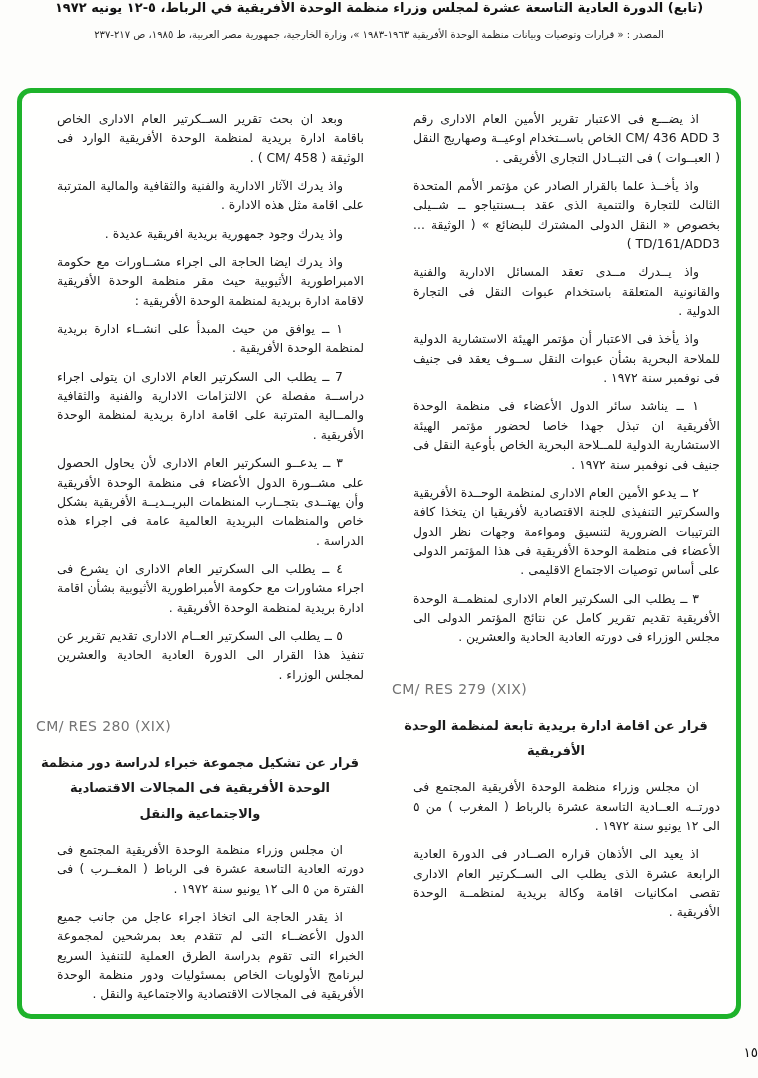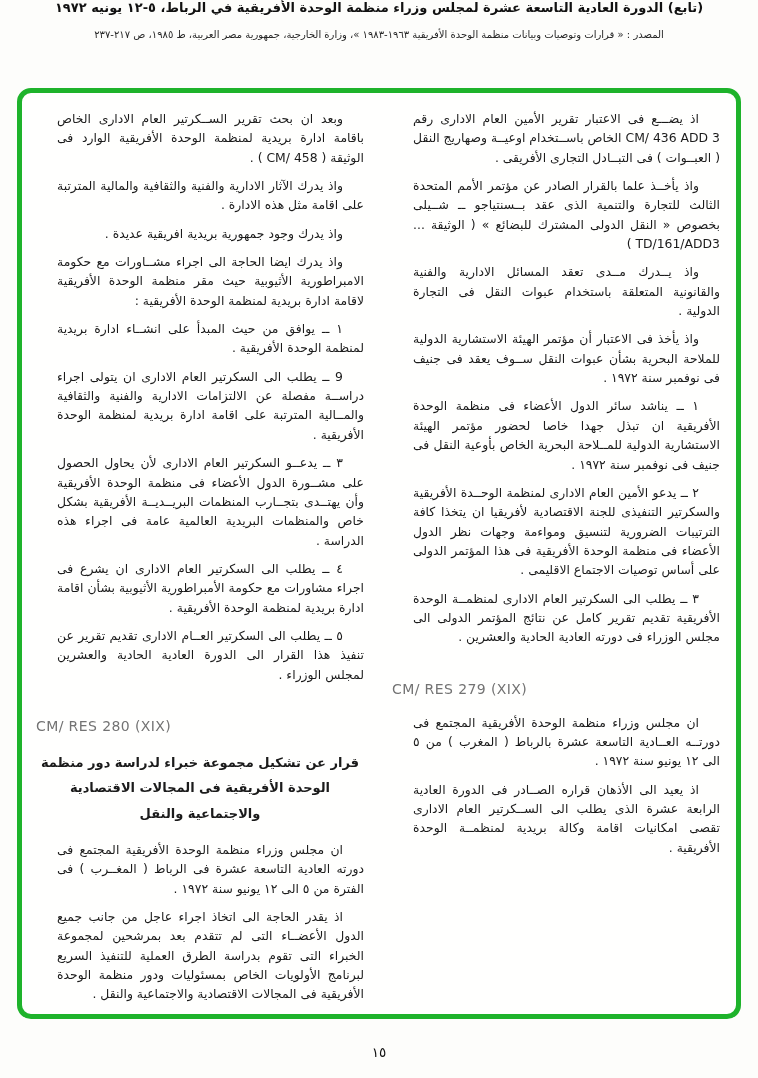--- a/index.html
+++ b/index.html
@@ -61,21 +61,20 @@
     font-weight:bold;
     text-align:center;
     font-size:13px;
     line-height:1.95;
     margin:2px 4px 14px 4px;
   }
   .pagenum {
     position:absolute;
     bottom:18px;
     left:0; right:0;
-    text-align:center;
     font-size:13.5px;
     color:#111;
   }
 </style>
 </head>
 <body>
 
 <div class="header">
   <div class="header-title">(تابع) الدورة العادية التاسعة عشرة لمجلس وزراء منظمة الوحدة الأفريقية في الرباط، ٥-١٢ يونيه ١٩٧٢</div>
   <div class="header-source">المصدر : « قرارات وتوصيات وبيانات منظمة الوحدة الأفريقية ١٩٦٣-١٩٨٣ »، وزارة الخارجية، جمهورية مصر العربية، ط ١٩٨٥، ص ٢١٧-٢٣٧</div>
@@ -86,31 +85,32 @@
 
     <div class="col">
       <p class="para">اذ يضـــع فى الاعتبار تقرير الأمين العام الادارى رقم CM/ 436 ADD 3 الخاص باســتخدام اوعيــة وصهاريج النقل ( العبــوات ) فى التبــادل التجارى الأفريقى .</p>
       <p class="para">واذ يأخــذ علما بالقرار الصادر عن مؤتمر الأمم المتحدة الثالث للتجارة والتنمية الذى عقد بــسنتياجو ــ شــيلى بخصوص « النقل الدولى المشترك للبضائع » ( الوثيقة ... TD/161/ADD3 )</p>
       <p class="para">واذ يــدرك مــدى تعقد المسائل الادارية والفنية والقانونية المتعلقة باستخدام عبوات النقل فى التجارة الدولية .</p>
       <p class="para">واذ يأخذ فى الاعتبار أن مؤتمر الهيئة الاستشارية الدولية للملاحة البحرية بشأن عبوات النقل ســوف يعقد فى جنيف فى نوفمبر سنة ١٩٧٢ .</p>
       <p class="para">١ ــ يناشد سائر الدول الأعضاء فى منظمة الوحدة الأفريقية ان تبذل جهدا خاصا لحضور مؤتمر الهيئة الاستشارية الدولية للمــلاحة البحرية الخاص بأوعية النقل فى جنيف فى نوفمبر سنة ١٩٧٢ .</p>
       <p class="para">٢ ــ يدعو الأمين العام الادارى لمنظمة الوحــدة الأفريقية والسكرتير التنفيذى للجنة الاقتصادية لأفريقيا ان يتخذا كافة الترتيبات الضرورية لتنسيق ومواءمة وجهات نظر الدول الأعضاء فى منظمة الوحدة الأفريقية فى هذا المؤتمر الدولى على أساس توصيات الاجتماع الاقليمى .</p>
       <p class="para">٣ ــ يطلب الى السكرتير العام الادارى لمنظمــة الوحدة الأفريقية تقديم تقرير كامل عن نتائج المؤتمر الدولى الى مجلس الوزراء فى دورته العادية الحادية والعشرين .</p>
       <p class="ref">CM/ RES 279 (XIX)</p>
+      <h3 class="rtitle">قرار عن اقامة ادارة بريدية تابعة لمنظمة الوحدة الأفريقية</h3>
       <p class="para">ان مجلس وزراء منظمة الوحدة الأفريقية المجتمع فى دورتــه العــادية التاسعة عشرة بالرباط ( المغرب ) من ٥ الى ١٢ يونيو سنة ١٩٧٢ .</p>
       <p class="para">اذ يعيد الى الأذهان قراره الصــادر فى الدورة العادية الرابعة عشرة الذى يطلب الى الســكرتير العام الادارى تقصى امكانيات اقامة وكالة بريدية لمنظمــة الوحدة الأفريقية .</p>
     </div>
 
     <div class="col">
       <p class="para">وبعد ان بحث تقرير الســكرتير العام الادارى الخاص باقامة ادارة بريدية لمنظمة الوحدة الأفريقية الوارد فى الوثيقة ( CM/ 458 ) .</p>
       <p class="para">واذ يدرك الآثار الادارية والفنية والثقافية والمالية المترتبة على اقامة مثل هذه الادارة .</p>
       <p class="para">واذ يدرك وجود جمهورية بريدية افريقية عديدة .</p>
       <p class="para">واذ يدرك ايضا الحاجة الى اجراء مشــاورات مع حكومة الامبراطورية الأثيوبية حيث مقر منظمة الوحدة الأفريقية لاقامة ادارة بريدية لمنظمة الوحدة الأفريقية :</p>
       <p class="para">١ ــ يوافق من حيث المبدأ على انشــاء ادارة بريدية لمنظمة الوحدة الأفريقية .</p>
-      <p class="para">9 ــ يطلب الى السكرتير العام الادارى ان يتولى اجراء دراســة مفصلة عن الالتزامات الادارية والفنية والثقافية والمــالية المترتبة على اقامة ادارة بريدية لمنظمة الوحدة الأفريقية .</p>
+      <p class="para">7 ــ يطلب الى السكرتير العام الادارى ان يتولى اجراء دراســة مفصلة عن الالتزامات الادارية والفنية والثقافية والمــالية المترتبة على اقامة ادارة بريدية لمنظمة الوحدة الأفريقية .</p>
       <p class="para">٣ ــ يدعــو السكرتير العام الادارى لأن يحاول الحصول على مشــورة الدول الأعضاء فى منظمة الوحدة الأفريقية وأن يهتــدى بتجــارب المنظمات البريــديــة الأفريقية بشكل خاص والمنظمات البريدية العالمية عامة فى اجراء هذه الدراسة .</p>
       <p class="para">٤ ــ يطلب الى السكرتير العام الادارى ان يشرع فى اجراء مشاورات مع حكومة الأمبراطورية الأثيوبية بشأن اقامة ادارة بريدية لمنظمة الوحدة الأفريقية .</p>
       <p class="para">٥ ــ يطلب الى السكرتير العــام الادارى تقديم تقرير عن تنفيذ هذا القرار الى الدورة العادية الحادية والعشرين لمجلس الوزراء .</p>
       <p class="ref">CM/ RES 280 (XIX)</p>
       <h3 class="rtitle">قرار عن تشكيل مجموعة خبراء لدراسة دور منظمة الوحدة الأفريقية فى المجالات الاقتصادية والاجتماعية والنقل</h3>
       <p class="para">ان مجلس وزراء منظمة الوحدة الأفريقية المجتمع فى دورته العادية التاسعة عشرة فى الرباط ( المغــرب ) فى الفترة من ٥ الى ١٢ يونيو سنة ١٩٧٢ .</p>
       <p class="para">اذ يقدر الحاجة الى اتخاذ اجراء عاجل من جانب جميع الدول الأعضــاء التى لم تتقدم بعد بمرشحين لمجموعة الخبراء التى تقوم بدراسة الطرق العملية للتنفيذ السريع لبرنامج الأولويات الخاص بمسئوليات ودور منظمة الوحدة الأفريقية فى المجالات الاقتصادية والاجتماعية والنقل .</p>
     </div>
 
   </div>

